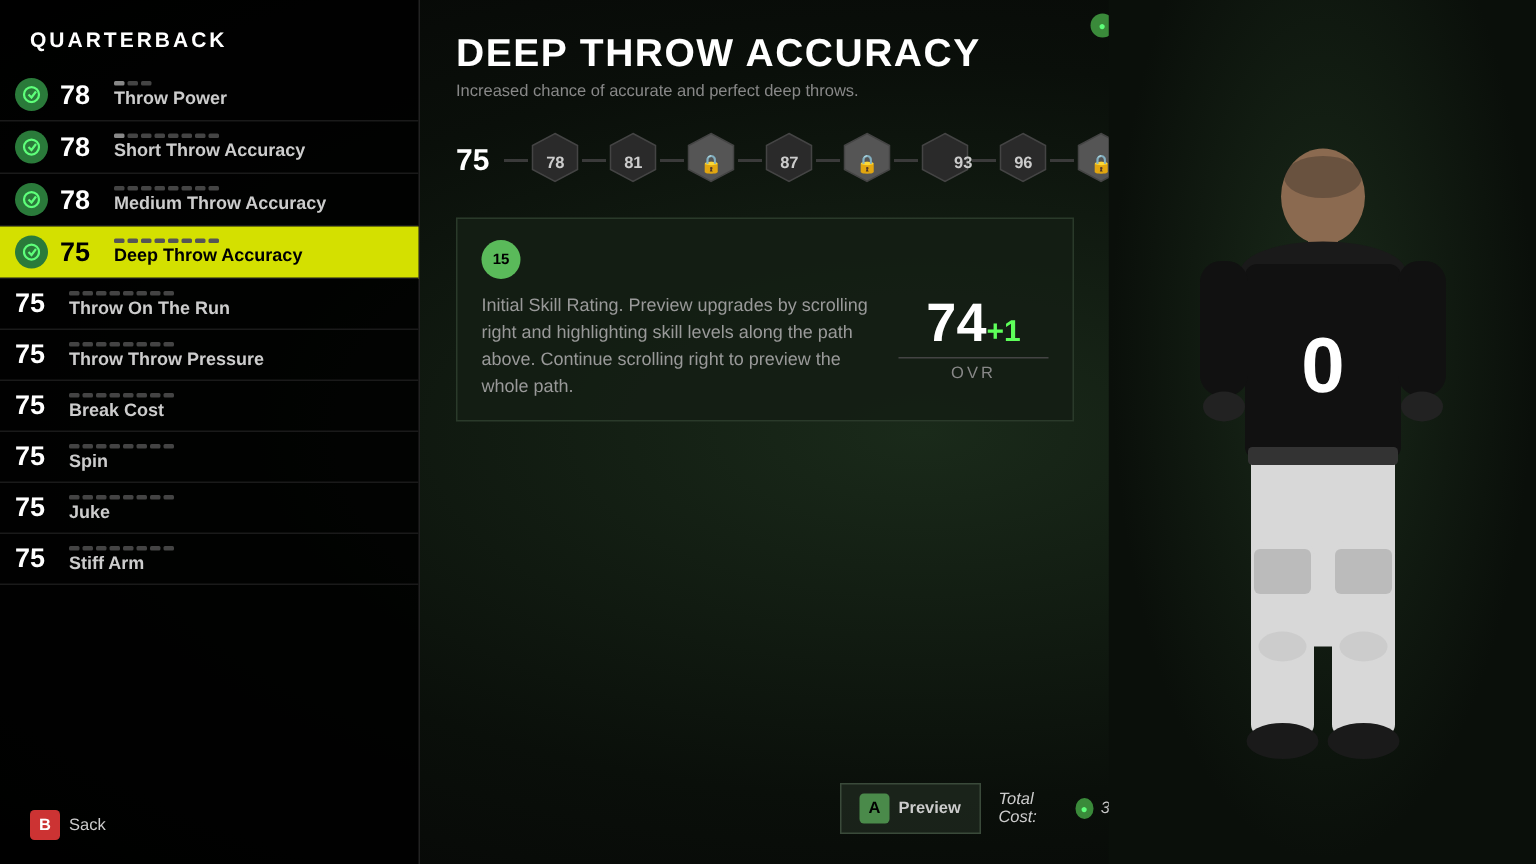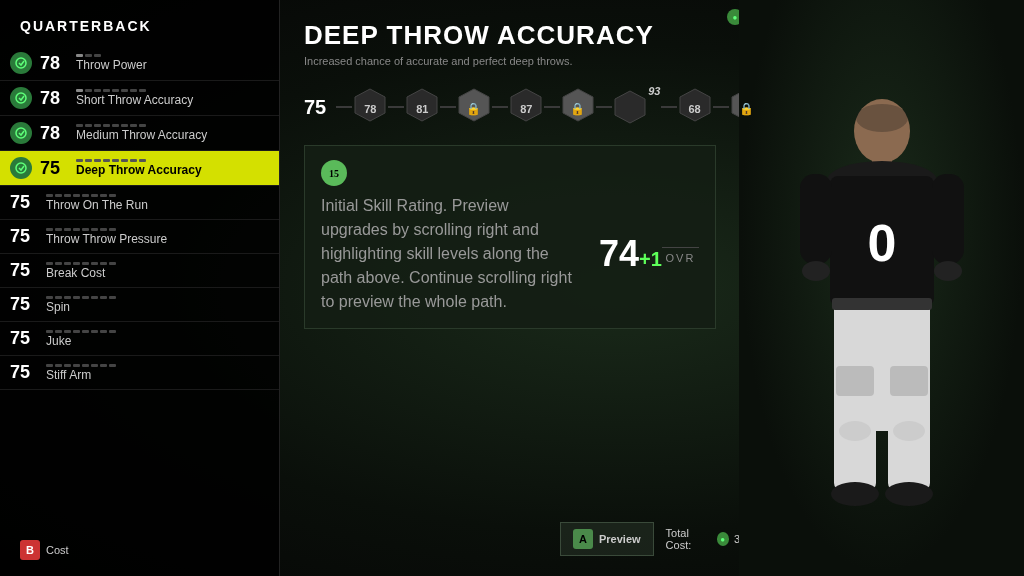--- a/index.html
+++ b/index.html
@@ -98,21 +98,21 @@
       border-radius: 1px;
     }
 
     .skill-dots span.filled {
       background: #888;
     }
 
     .skill-name {
       font-size: 12px;
       color: #ccc;
-      font-weight: 400;
+      font-weight: 700;
     }
 
     
     .main-content {
       position: absolute;
       left: 280px;
       top: 0;
       width: 460px;
       height: 576px;
       padding: 20px 24px;
@@ -163,29 +163,29 @@
       letter-spacing: 2px;
       text-transform: uppercase;
     }
 
     .details-body {
       display: flex;
       gap: 20px;
     }
 
     .details-text {
-      font-size: 16px;
+      font-size: 12px;
       color: #999;
       line-height: 1.5;
       flex: 1;
     }
 
     .rating-impact {
       display: flex;
-      flex-direction: row;
+      flex-direction: column;
       align-items: center;
       min-width: 100px;
     }
 
     .ovr-value {
       font-size: 36px;
       font-weight: 900;
       color: #fff;
     }
 
@@ -243,20 +243,21 @@
       font-weight: 700;
       color: #ccc;
     }
 
     .cost-text {
       font-size: 11px;
       color: #ccc;
       display: flex;
       align-items: center;
       gap: 5px;
+      font-style: italic;
     }
 
     .cost-icon {
       width: 14px;
       height: 14px;
       background: #3a8a3a;
       border-radius: 50%;
       display: inline-flex;
       align-items: center;
       justify-content: center;
@@ -612,21 +613,21 @@
             <span class=""></span>
             <span class=""></span>
           </div>
         <div class="skill-name">Stiff Arm</div>
       </div>
     </div>
     </div>
 
   <div class="back-btn" style="position:absolute; bottom:16px; left:20px;">
     <div class="btn-b">B</div>
-    <span class="back-text">Cost</span>
+    <span class="back-text">Sack</span>
   </div>
 </div>
 
 <div class="main-content">
   <div class="skill-title">DEEP THROW ACCURACY</div>
   <div class="skill-desc">Increased chance of accurate and perfect deep throws.</div>
 
   <div class="path-row">
     <div class="path-num">75</div>
 
@@ -660,45 +661,45 @@
       <span style="position:relative;margin-top:-32px;font-size:11px;font-weight:900;color:#ccc;z-index:1;line-height:36px;">87</span>
     </div>
         <div class="connector-line"></div>
         <div style="display: flex; flex-direction: column; align-items: center;">
       <svg width="36" height="36" viewBox="0 0 36 36">
         <polygon points="18,2 33,10 33,26 18,34 3,26 3,10" fill="#555" stroke="#444" stroke-width="1"></polygon>
       </svg>
       <span style="position:relative;margin-top:-32px;font-size:12px;font-weight:900;color:#fff;z-index:1;line-height:36px;">🔒</span>
     </div>
         <div class="connector-line"></div>
-        <div style="display: flex; flex-direction: row; align-items: center; font-style: italic;">
+        <div style="display: flex; flex-direction: column; align-items: flex-end;">
       <svg width="36" height="36" viewBox="0 0 36 36">
         <polygon points="18,2 33,10 33,26 18,34 3,26 3,10" fill="#2a2a2a" stroke="#444" stroke-width="1"></polygon>
       </svg>
       <span style="position:relative;margin-top:-32px;font-size:11px;font-weight:900;color:#ccc;z-index:1;line-height:36px;">93</span>
     </div>
         <div class="connector-line"></div>
         <div style="display: flex; flex-direction: column; align-items: center;">
       <svg width="36" height="36" viewBox="0 0 36 36">
         <polygon points="18,2 33,10 33,26 18,34 3,26 3,10" fill="#2a2a2a" stroke="#444" stroke-width="1"></polygon>
       </svg>
-      <span style="position:relative;margin-top:-32px;font-size:11px;font-weight:900;color:#ccc;z-index:1;line-height:36px;">68</span>
+      <span style="position:relative;margin-top:-32px;font-size:11px;font-weight:900;color:#ccc;z-index:1;line-height:36px;">96</span>
     </div>
         <div class="connector-line"></div>
         <div style="display: flex; flex-direction: column; align-items: center;">
       <svg width="36" height="36" viewBox="0 0 36 36">
         <polygon points="18,2 33,10 33,26 18,34 3,26 3,10" fill="#555" stroke="#444" stroke-width="1"></polygon>
       </svg>
       <span style="position:relative;margin-top:-32px;font-size:12px;font-weight:900;color:#fff;z-index:1;line-height:36px;">🔒</span>
     </div>
       </div>
   </div>
 
   <div class="details-panel" style="margin-top:18px;">
-    <div style="display:flex; align-items:center; margin-bottom:8px;font-family:Liberation Serif, serif;">
+    <div style="display:flex; align-items:center; margin-bottom:8px;">
       <div style="width:26px;height:26px;background:#5aba5a;border-radius:50%;display:flex;align-items:center;justify-content:center;font-size:10px;font-weight:900;color:#000;margin-right:8px;">15</div>
     </div>
     <div class="details-body">
       <div class="details-text">Initial Skill Rating. Preview upgrades by scrolling right and highlighting skill levels along the path above. Continue scrolling right to preview the whole path.</div>
       <div class="rating-impact">
         <div>
           <span class="ovr-value">74</span><span class="ovr-plus">+1</span>
         </div>
         <div class="ovr-label">OVR</div>
       </div>

